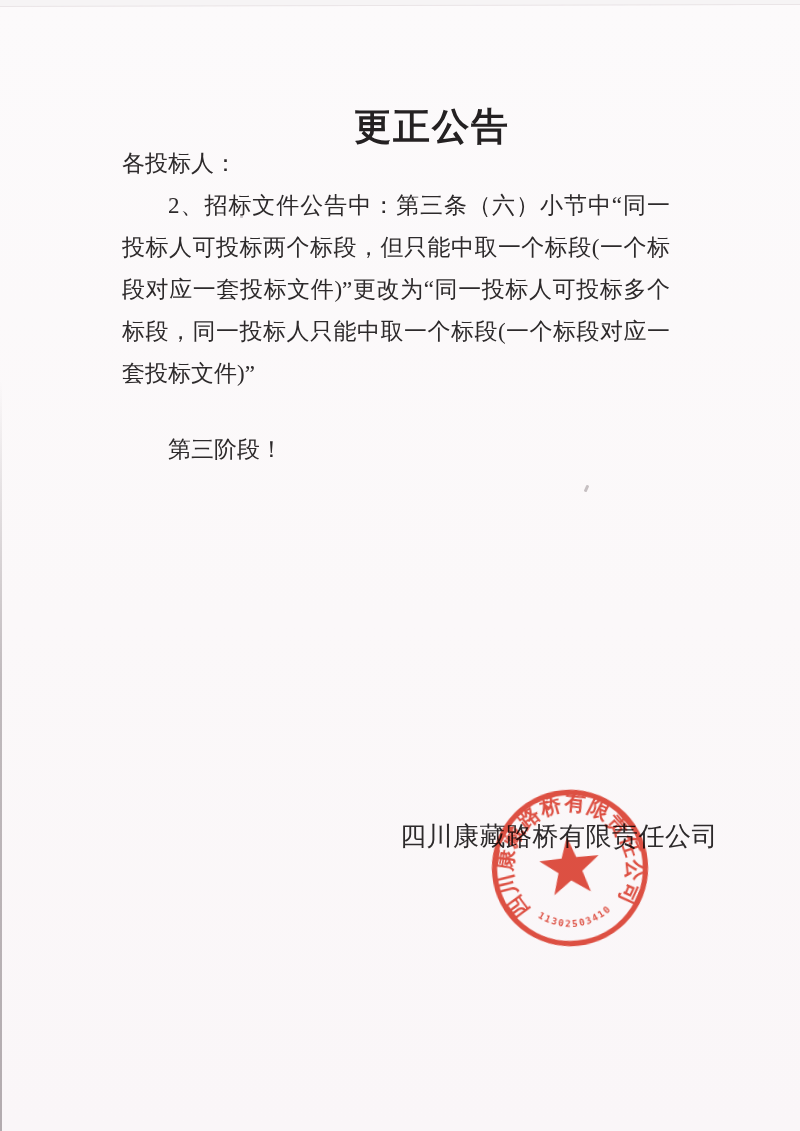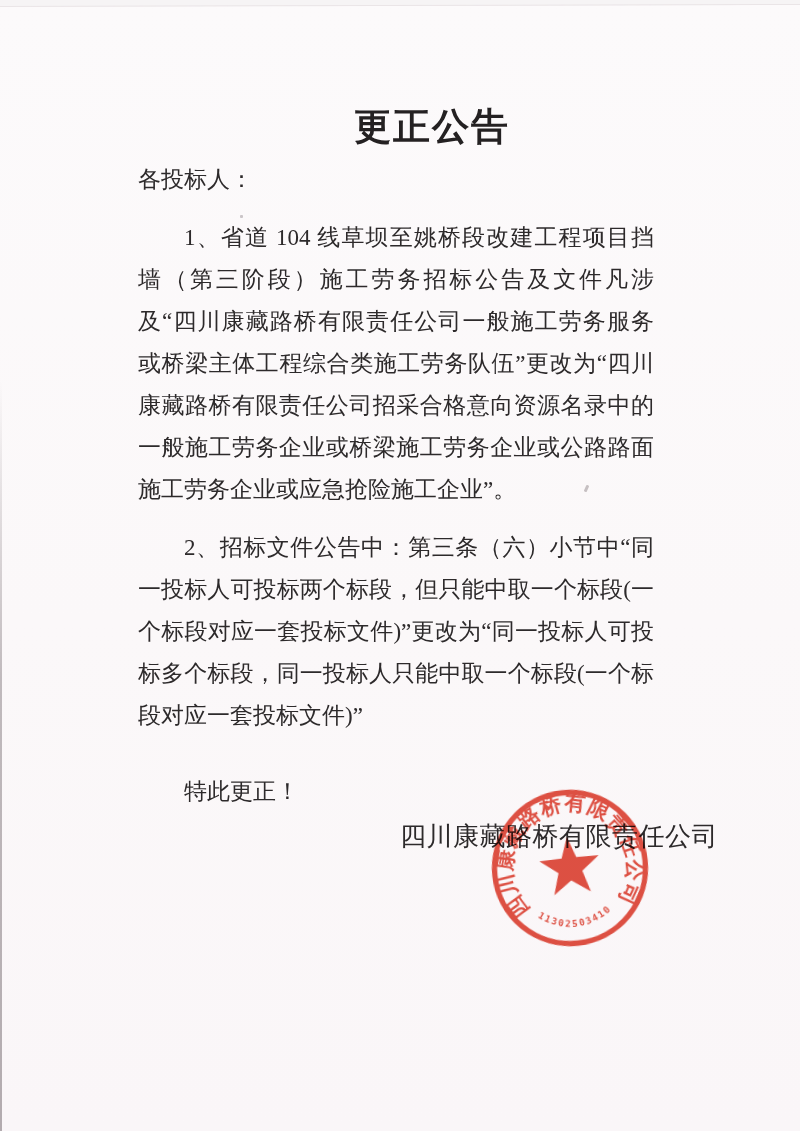--- a/index.html
+++ b/index.html
@@ -34,21 +34,21 @@
     font-size:37px;font-weight:700;letter-spacing:2px;
     color:#242122;
   }
   .content{
     position:absolute;left:122px;top:143px;width:548px;
     font-size:23px;line-height:42px;
     text-align:justify;
     text-justify:inter-ideograph;
     color:#2d2a2b;
   }
-  .content p{margin:16px;}
+  .content p{margin:0;}
   .para{text-indent:2em;}
   .closing{margin-top:34px !important;}
   .signature{
     position:absolute;left:400px;top:818px;width:292px;
     text-align:center;color:#2d2a2b;
   }
   .signature .company{
     margin:0;font-size:26px;line-height:38px;letter-spacing:0.5px;white-space:nowrap;
   }
   .signature .date{
@@ -83,23 +83,22 @@
 <body>
 
 <div class="paper">
   <div class="edge-top"></div>
   <div class="edge-left"></div>
 
   <h1 class="title">更正公告</h1>
 
   <div class="content">
     <p class="salutation">各投标人：</p>
-    <p class="para">1、省道 104 线草坝至姚桥段改建工程项目挡墙（第三阶段）施工劳务招标公告及文件凡涉及“四川康藏路桥有限责任公司一般施工劳务服务或桥梁主体工程综合类施工劳务队伍”更改为“四川康藏路桥有限责任公司招采合格意向资源名录中的一般施工劳务企业或桥梁施工劳务企业或公路路面施工劳务企业或应急抢险施工企业”。</p>
     <p class="para">2、招标文件公告中：第三条（六）小节中“同一投标人可投标两个标段，但只能中取一个标段(一个标段对应一套投标文件)”更改为“同一投标人可投标多个标段，同一投标人只能中取一个标段(一个标段对应一套投标文件)”</p>
-    <p class="para closing">特此更正！</p>
+    <p class="para closing">第三阶段！</p>
   </div>
 
   <div class="signature">
     <p class="company">四川康藏路桥有限责任公司</p>
   </div>
 
   <svg class="seal" viewBox="0 0 200 200" aria-hidden="true">
     <circle cx="100" cy="100" r="77" fill="none" stroke="currentColor" stroke-width="5.5"></circle>
     <polygon fill="currentColor" points="100,68 107.5,89.6 130.4,90.1 112.2,104.0 118.8,125.9 100,112.8 81.2,125.9 87.8,104.0 69.6,90.1 92.5,89.6"></polygon>
     <path id="sealTextArc" d="M 51.7 133.8 A 59 59 0 1 1 148.3 133.8" fill="none"></path>

